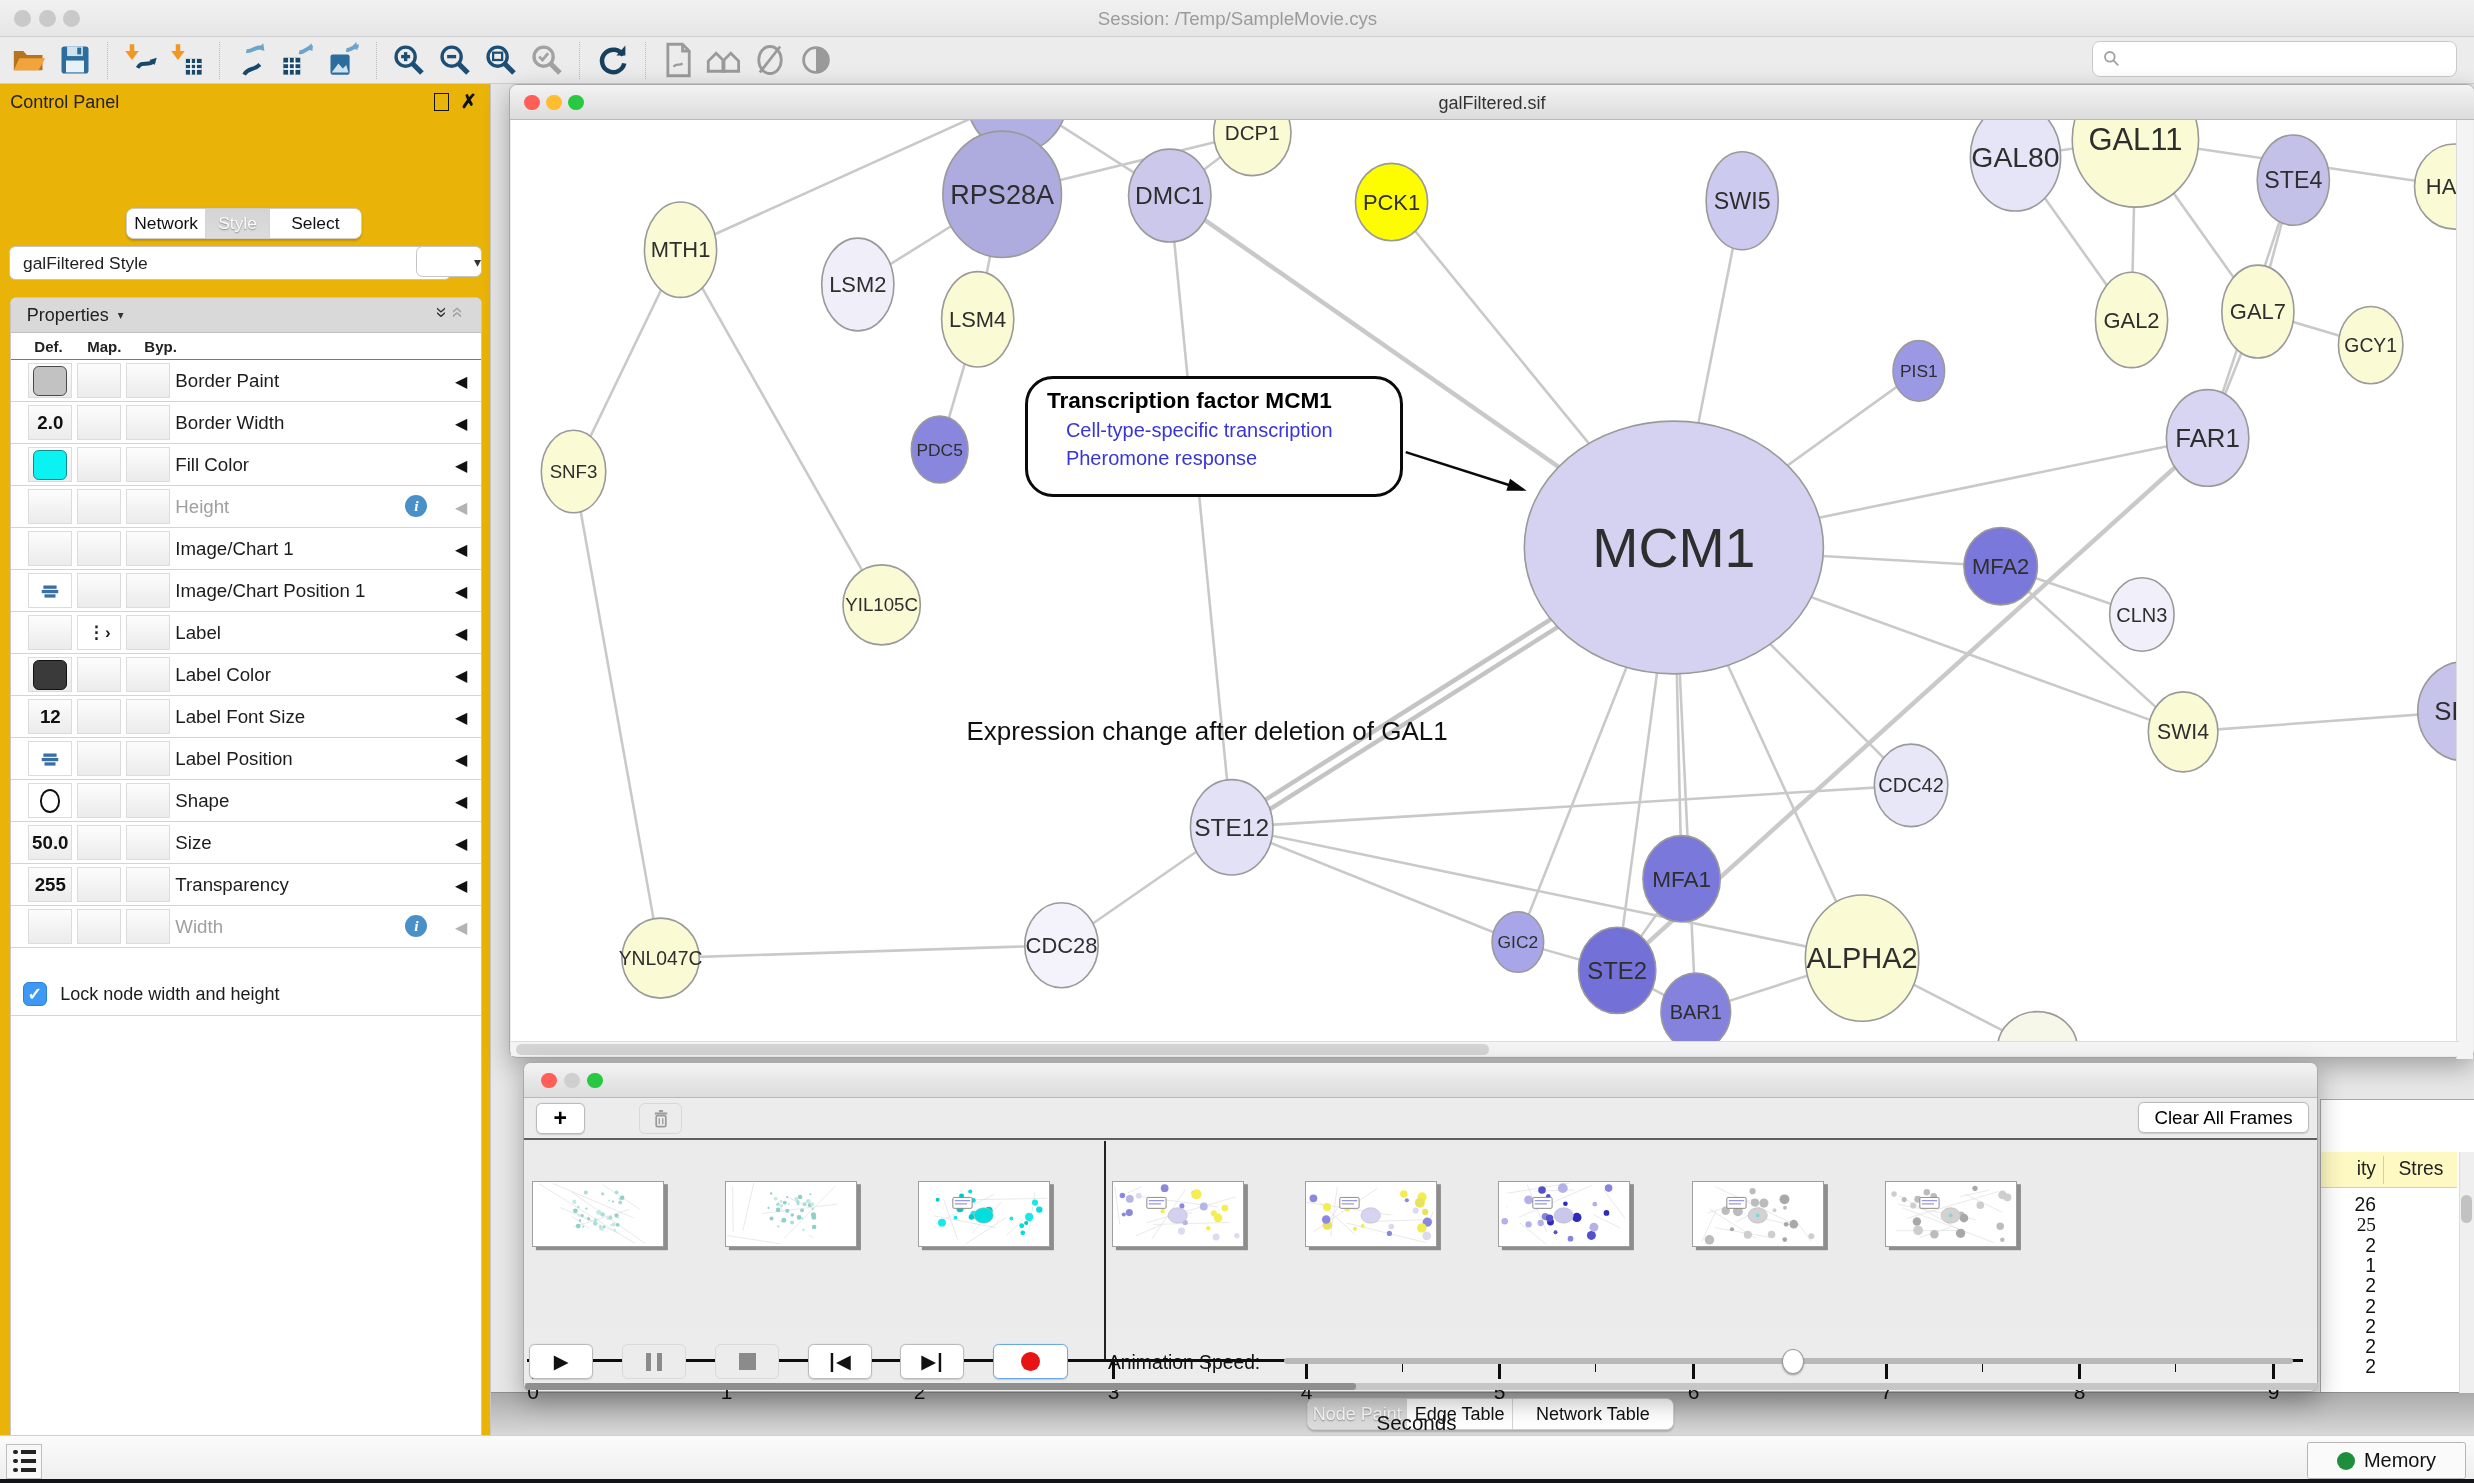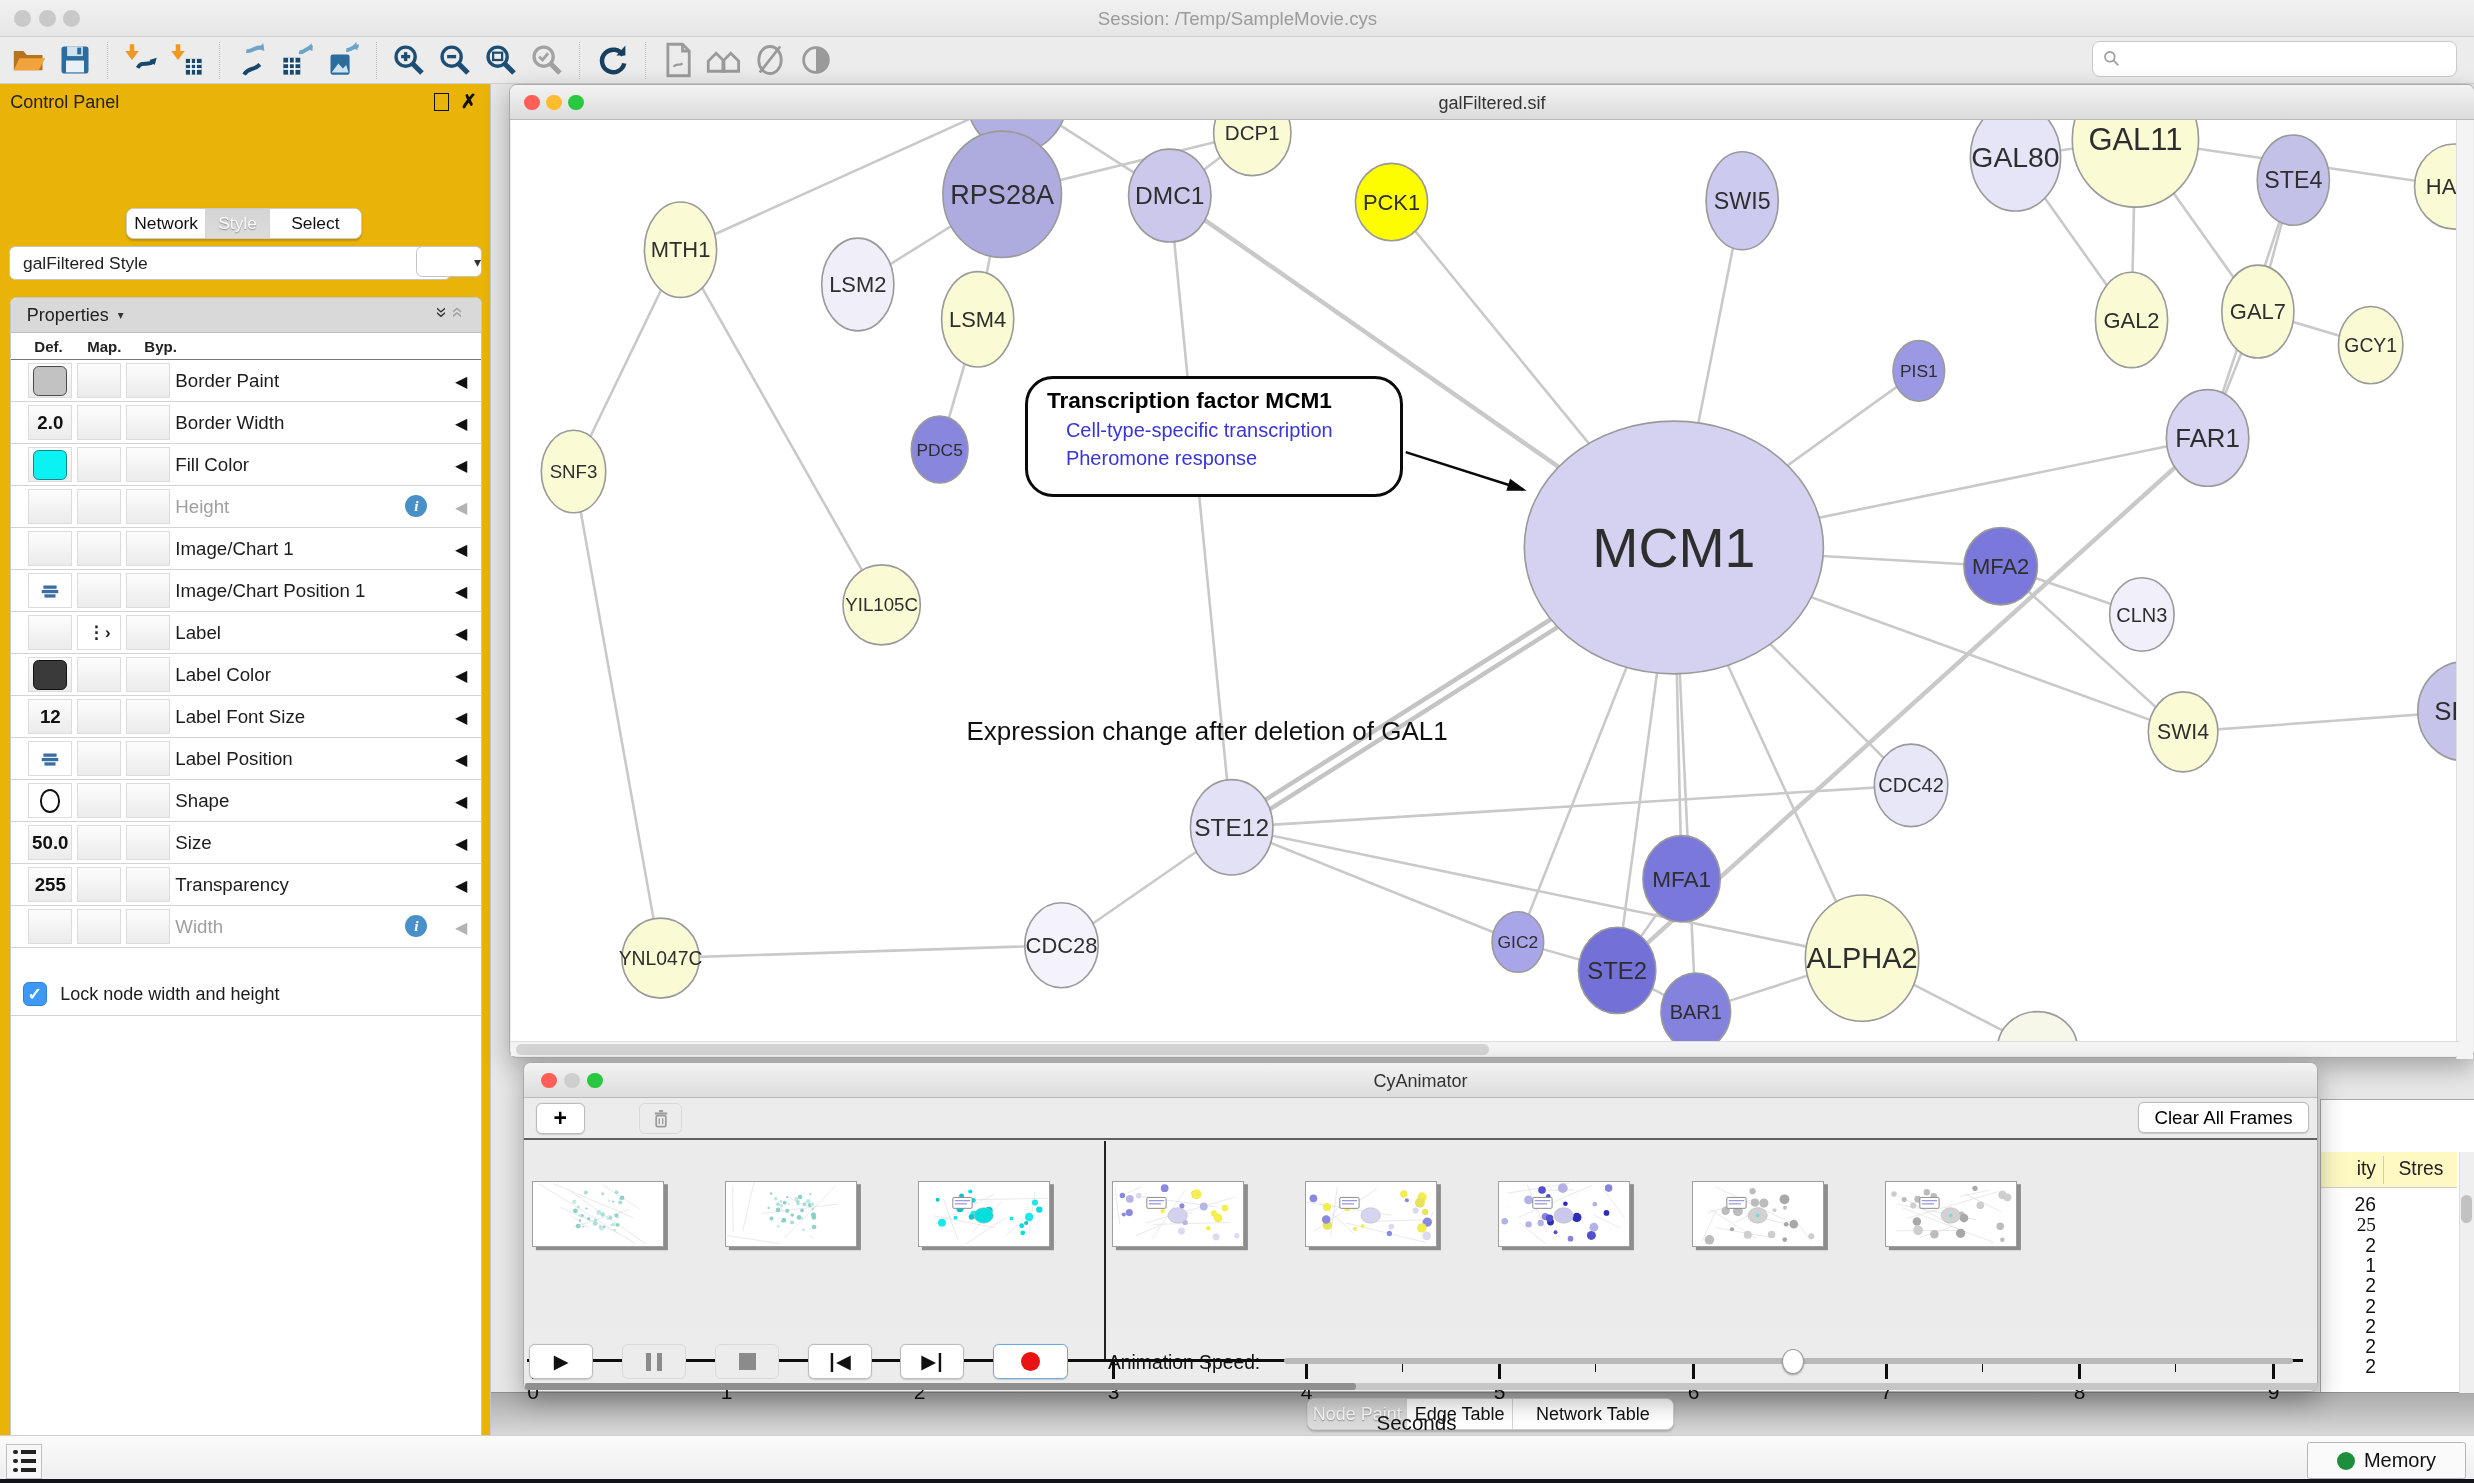--- a/index.html
+++ b/index.html
@@ -677,21 +677,20 @@
   <div class="net-hscroll">
       <div class="net-hthumb"></div>
     </div>
 </div>
 
 <div class="mac-window" id="cyanimator">
   <div class="mac-titlebar">
     <div class="light" style="left:17px;background:#ff5f57;"></div>
     <div class="light" style="left:40px;background:#cfcfcf;"></div>
     <div class="light" style="left:63px;background:#28c840;"></div>
-    <div class="mac-title">CyAnimator</div>
   </div>
 
   <div class="ca-btn" style="left:11.6px;top:40px;width:49px;height:31px;font-size:23px;font-weight:bold;">
       <span>+</span>
     </div>
   <div class="ca-btn dis" style="left:115px;top:40px;width:43px;height:31px;">
     <svg viewBox="0 0 64 64" style="width:22px;height:22px;">
         <rect x="18" y="22" width="28" height="32" rx="4" fill="none" stroke="#9a9a9a" stroke-width="5"></rect>
         <rect x="14" y="13" width="36" height="6" fill="#9a9a9a"></rect>
         <rect x="26" y="6" width="12" height="6" fill="#9a9a9a"></rect>

